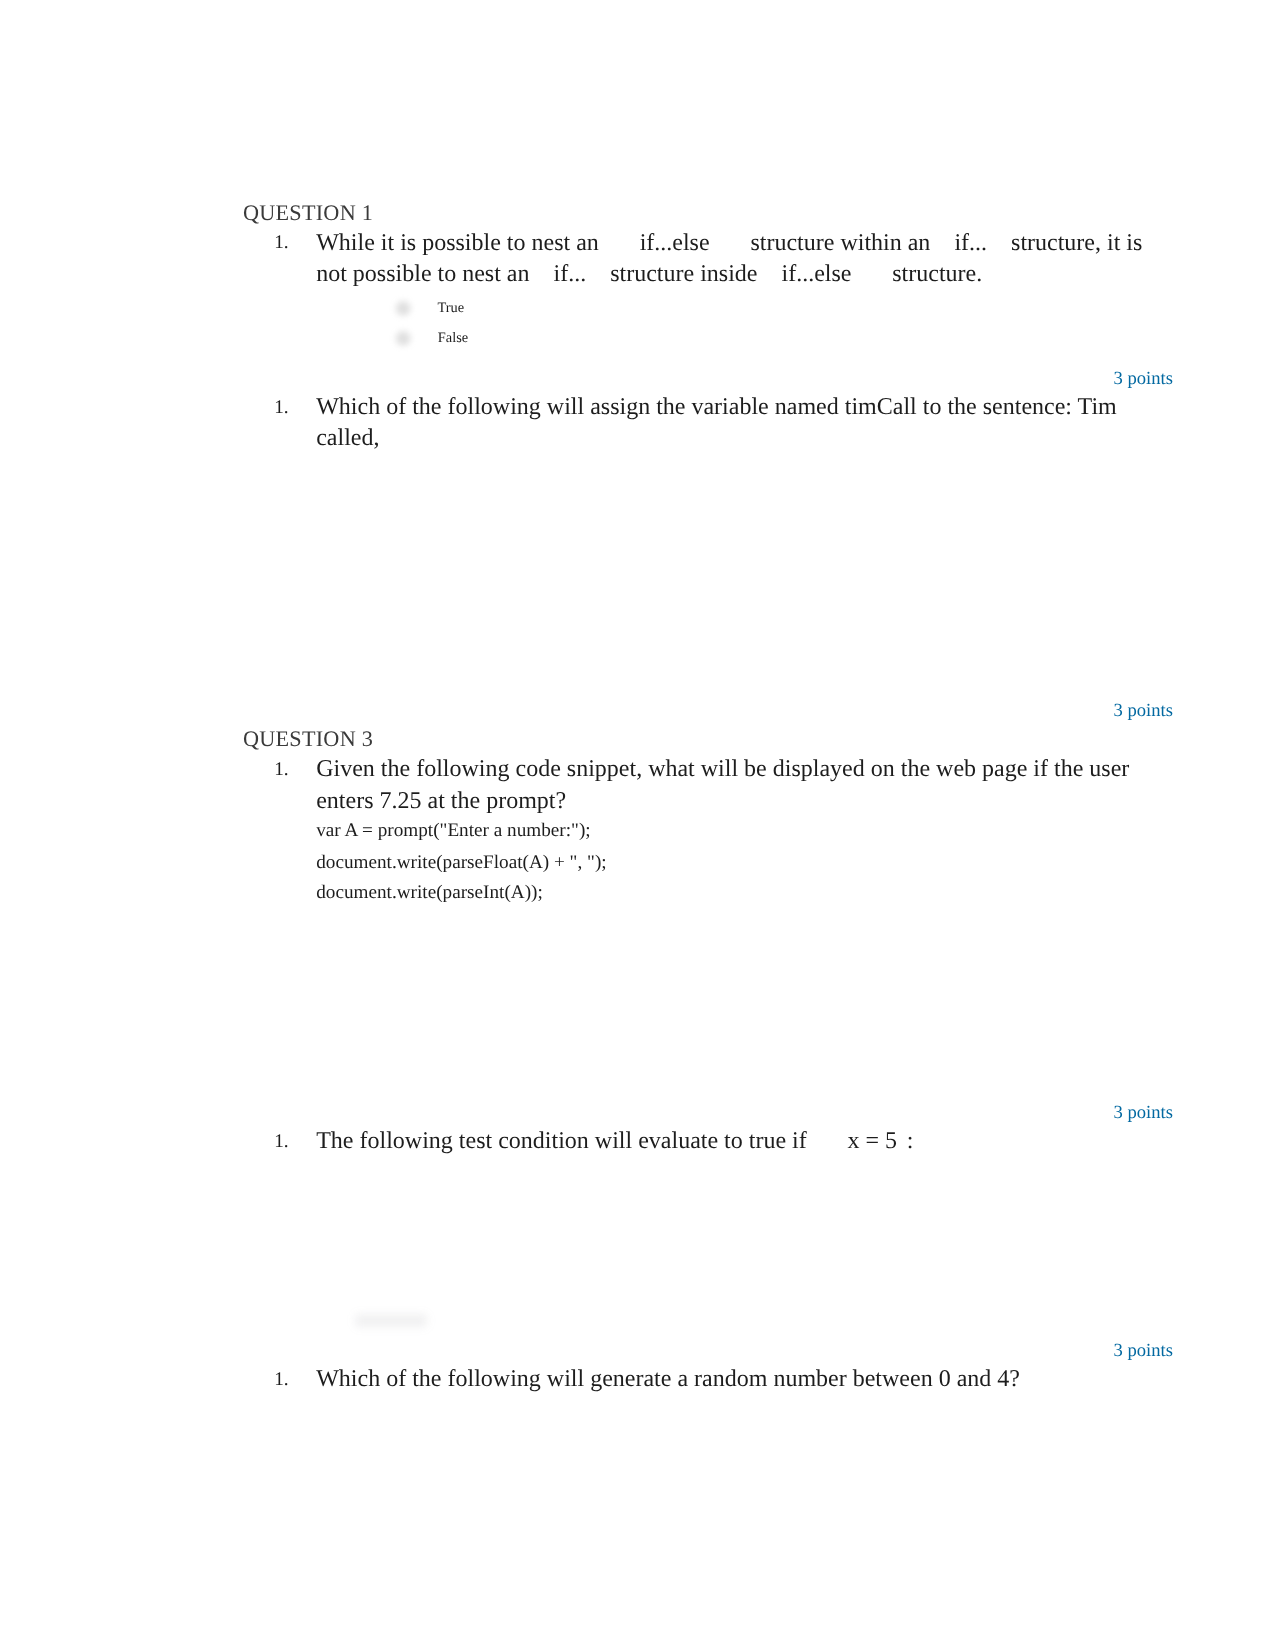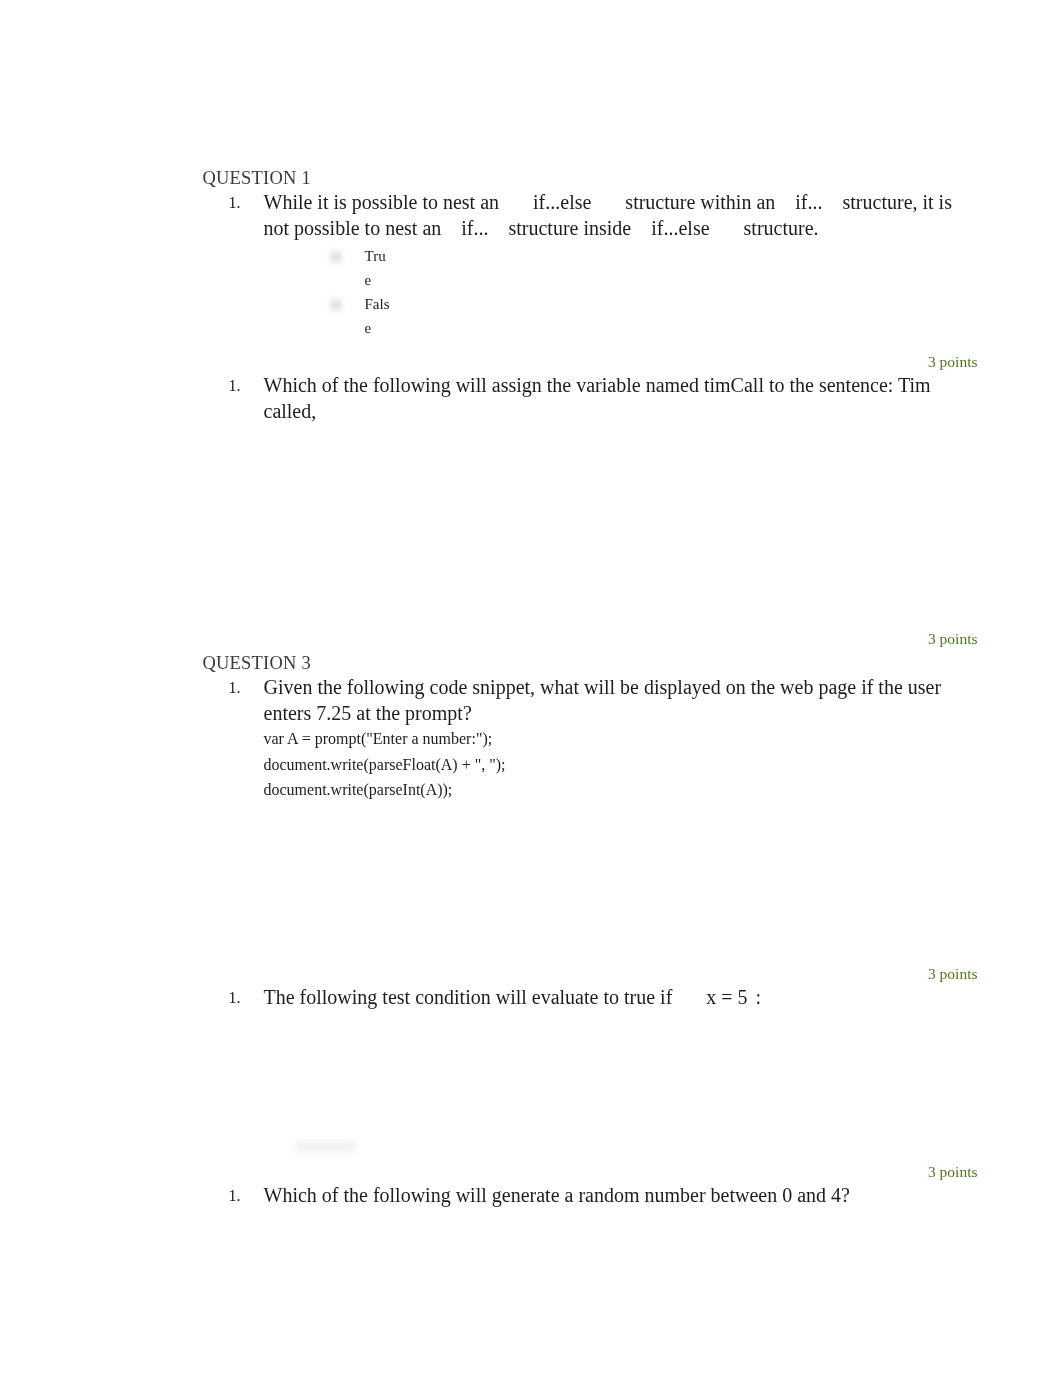--- a/index.html
+++ b/index.html
@@ -106,34 +106,34 @@
     border-radius: 50%;
     background: radial-gradient(circle at 50% 50%,
                 rgba(120,120,120,0.30) 0%,
                 rgba(150,150,150,0.20) 45%,
                 rgba(255,255,255,0) 78%);
     filter: blur(2.4px);
   }
   .option-label {
     display: block;
     width: 26px;
-    font-size: 15px;
+    font-size: 12px;
     line-height: 23.6px;
     color: #1d1d1d;
     word-break: break-all;
     overflow-wrap: anywhere;
   }
 
   
   .points {
     position: relative;
     text-align: right;
     font-size: 15.5px;
     line-height: 22px;
-    color: #4d7c0f;
+    color: #0369a1;
     padding-right: 0;
   }
 
   
   .blank-area {
     position: relative;
     width: 100%;
   }
   .smudge {
     position: absolute;
@@ -155,21 +155,21 @@
       <div class="q-body">
         <div class="q-item">
           <span class="q-num">1.</span>
           <span class="q-text"><span>While it is possible to nest an</span><span class="gap"></span><span>if...else</span><span class="gap"></span><span>structure within an</span><span class="gap-sm"></span><span>if...</span><span class="gap-sm"></span><span>structure, it is not possible to nest an</span><span class="gap-sm"></span><span>if...</span><span class="gap-sm"></span><span>structure inside</span><span class="gap-sm"></span><span>if...else</span><span class="gap"></span><span>structure.</span></span>
 
           <div class="options" style="margin-top:4px;">
             <div class="option-row">
               <span class="radio-mark"></span>
               <span class="option-label">True</span>
             </div>
-            <div class="option-row" style="margin-top:1px;">
+            <div class="option-row" style="margin-top:1px;text-align:center;">
               <span class="radio-mark"></span>
               <span class="option-label">False</span>
             </div>
           </div>
         </div>
       </div>
       <div class="points" style="margin-top:11px;">3 points</div>
     </section>
 
     <section class="question-block" style="margin-top:0px;">

